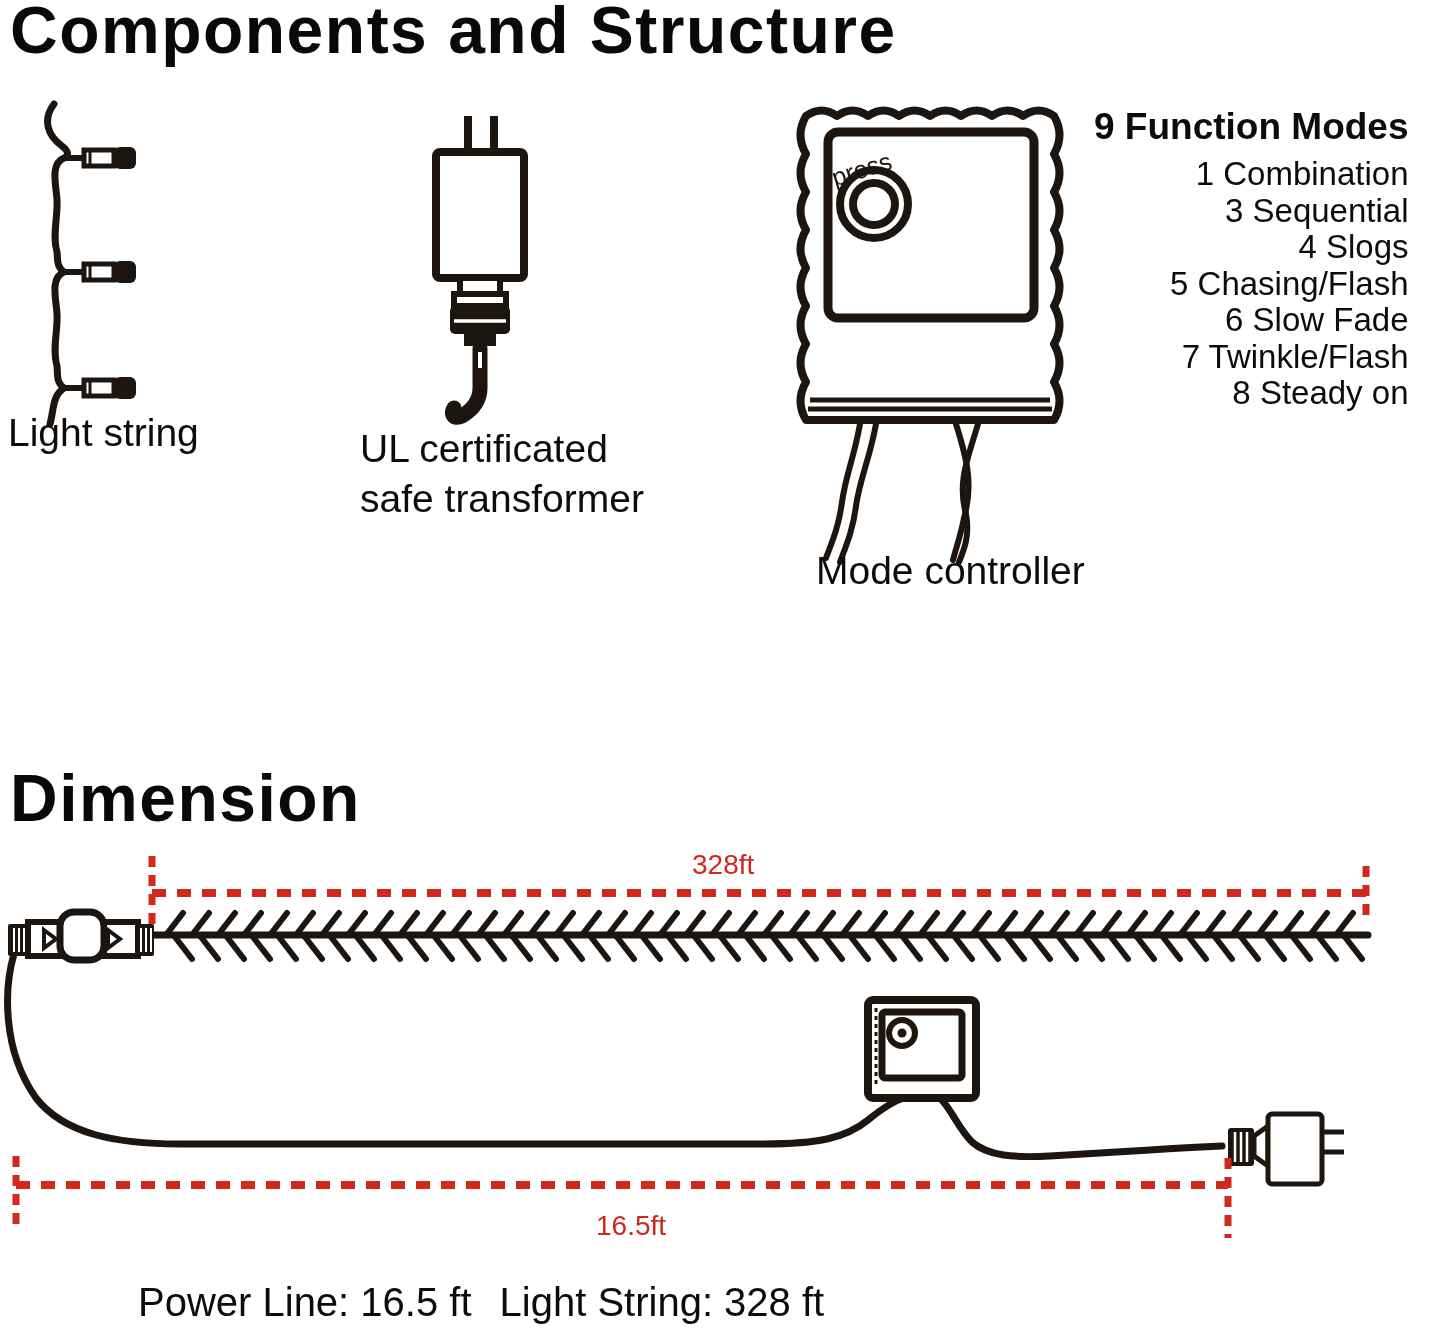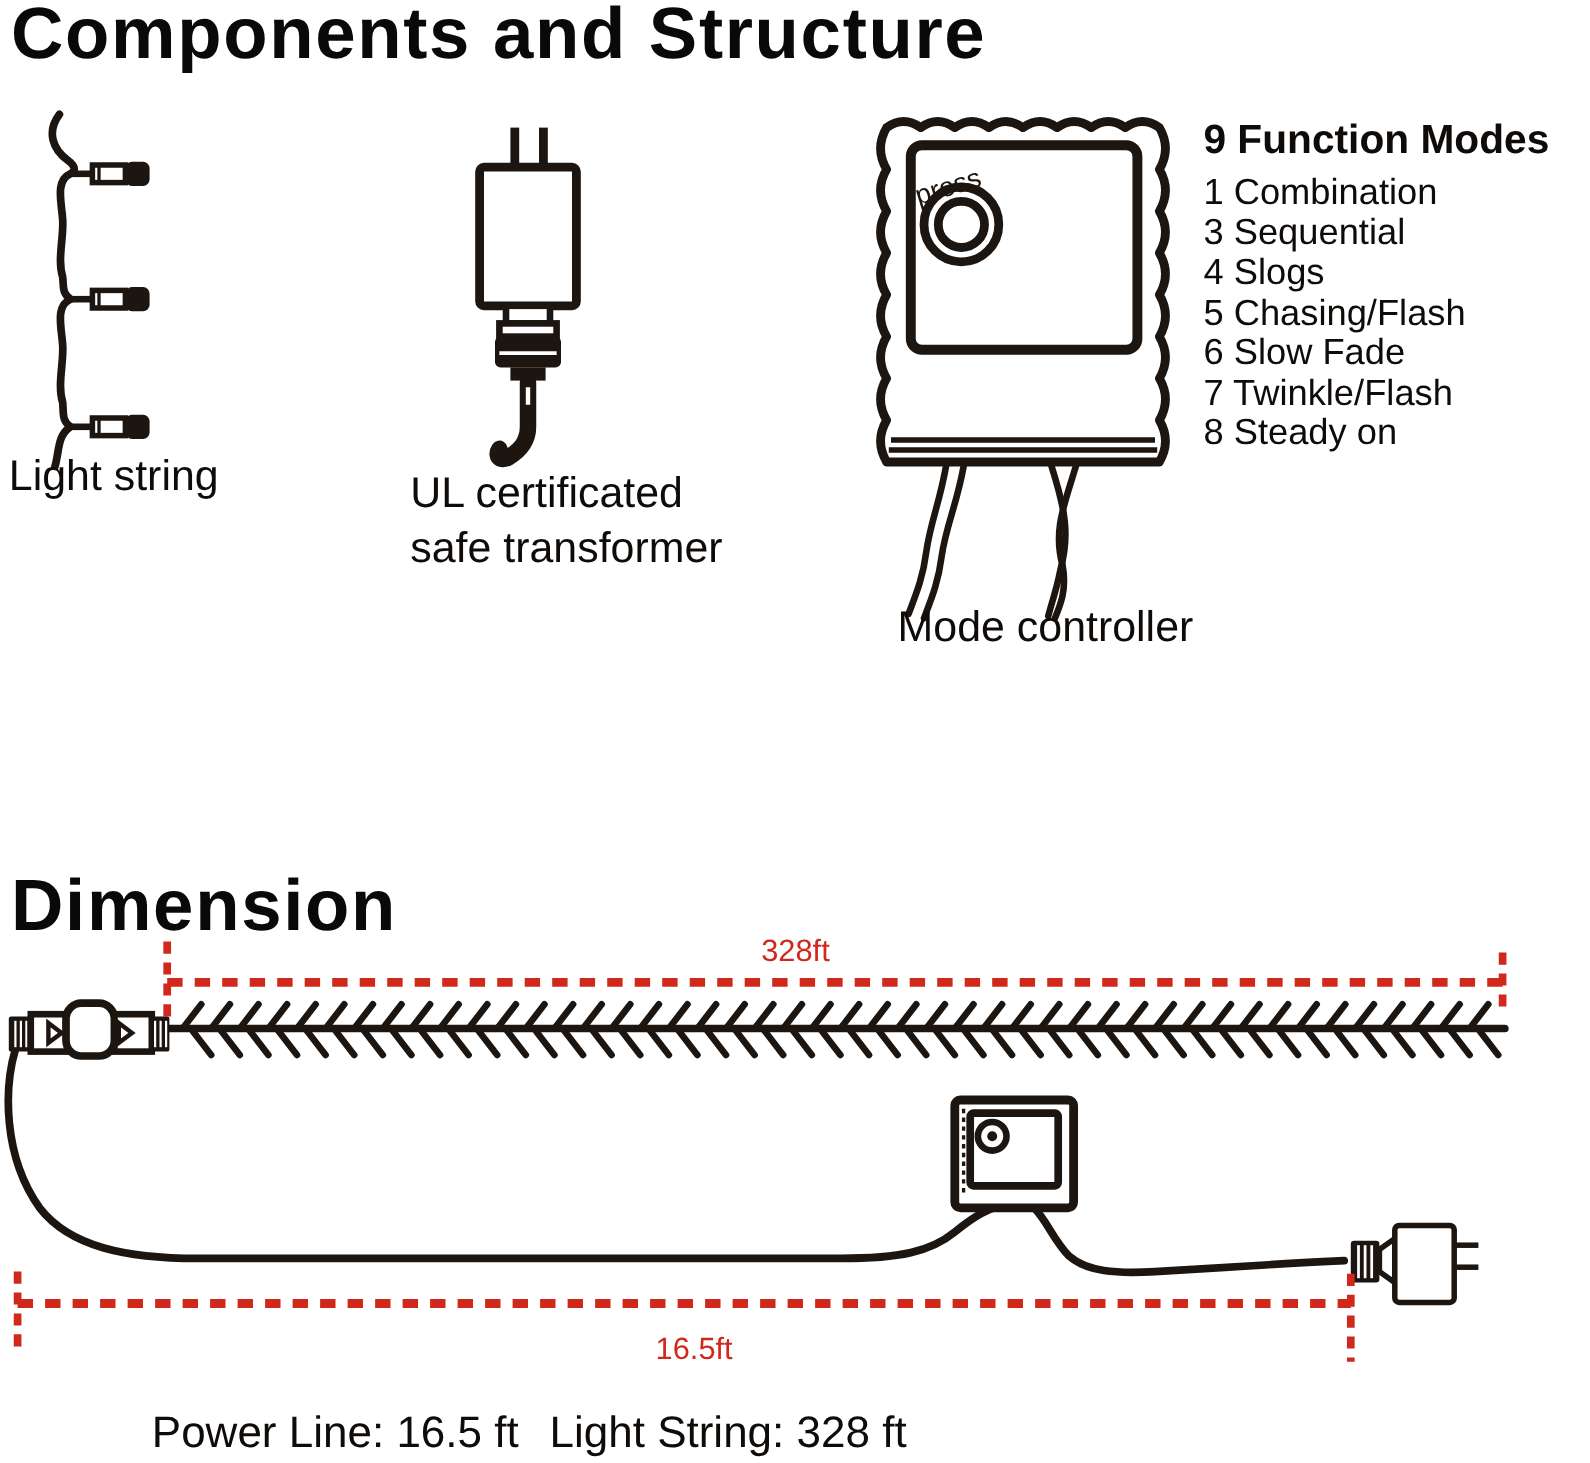--- a/index.html
+++ b/index.html
@@ -34,20 +34,21 @@
   .modes-title{
     font-size:37px;
     font-weight:bold;
     white-space:nowrap;
   }
   .modes-list{
     list-style:none;
     font-size:33px;
     line-height:36.5px;
     white-space:nowrap;
+    text-align:right;
   }
   .red-label{
     font-size:28px;
     color:var(--red);
     white-space:nowrap;
   }
   .summary-row{
     display:flex;
     gap:28px;
     font-size:40px;
@@ -96,21 +97,21 @@
   </g>
   <rect class="fillw" stroke-width="8" x="86" y="52" width="88" height="126" rx="4"></rect>
   <rect class="fillw" stroke-width="6" x="110" y="178" width="40" height="16"></rect>
   <rect class="fillw" stroke-width="6" x="104" y="194" width="52" height="12"></rect>
   <rect class="filld" x="100" y="206" width="60" height="28" rx="5"></rect>
   <line stroke="#ffffff" stroke-width="3.5" x1="104" y1="221" x2="156" y2="221"></line>
   <rect class="filld" x="114" y="234" width="32" height="12"></rect>
   <path class="stroke" stroke-width="15" stroke-linecap="round" d="M130,248 L130,288 C130,302 122,310 112,316 C104,320 100,314 104,308"></path>
   <line stroke="#ffffff" stroke-width="4" x1="130" y1="252" x2="130" y2="268"></line>
 </svg>
-<div class="abs caption" style="left:373px;top:424px;">
+<div class="abs caption" style="left:360px;top:424px;">
   <div>UL certificated</div>
   <div>safe transformer</div>
 </div>
 
 <svg class="abs" style="left:770px;top:90px;" width="320" height="490" viewBox="0 0 320 490">
   <path class="fillw" stroke-width="8" stroke-linejoin="round" d="M36,26 q15.5,-11 31,0 q15.5,-11 31,0 q15.5,-11 31,0 q15.5,-11 31,0 q15.5,-11 31,0 q15.5,-11 31,0 q15.5,-11 31,0 q15.5,-11 31,0 q11,19 0,38 q11,19 0,38 q11,19 0,38 q11,19 0,38 q11,19 0,38 q11,19 0,38 q11,19 0,38 q11,19 0,38 L36,330 q-11,-19 0,-38 q-11,-19 0,-38 q-11,-19 0,-38 q-11,-19 0,-38 q-11,-19 0,-38 q-11,-19 0,-38 q-11,-19 0,-38 q-11,-19 0,-38 Z"></path>
   <line class="stroke" stroke-width="5" x1="40" y1="310" x2="280" y2="310"></line>
   <line class="stroke" stroke-width="5" x1="38" y1="319" x2="282" y2="319"></line>
   <rect class="fillw" stroke-width="9" x="58" y="42" width="206" height="186" rx="10"></rect>
   <g>
@@ -133,21 +134,21 @@
     <li>1 Combination</li>
     <li>3 Sequential</li>
     <li>4 Slogs</li>
     <li>5 Chasing/Flash</li>
     <li>6 Slow Fade</li>
     <li>7 Twinkle/Flash</li>
     <li>8 Steady on</li>
   </ul>
 </div>
 
-<div class="abs h1" style="left:10px;top:760px;margin-top:24px;">Dimension</div>
+<div class="abs h1" style="left:10px;top:760px;">Dimension</div>
 
 <svg class="abs" style="left:0;top:830px;" width="1445" height="460" viewBox="0 830 1445 460">
 
   <g>
     <line class="dash-tick" x1="152" y1="856" x2="152" y2="930"></line>
     <line class="dash-main" x1="152" y1="893" x2="1366" y2="893"></line>
     <line class="dash-tick" x1="1366" y1="866" x2="1366" y2="920"></line>
   </g>
 
   <g>

